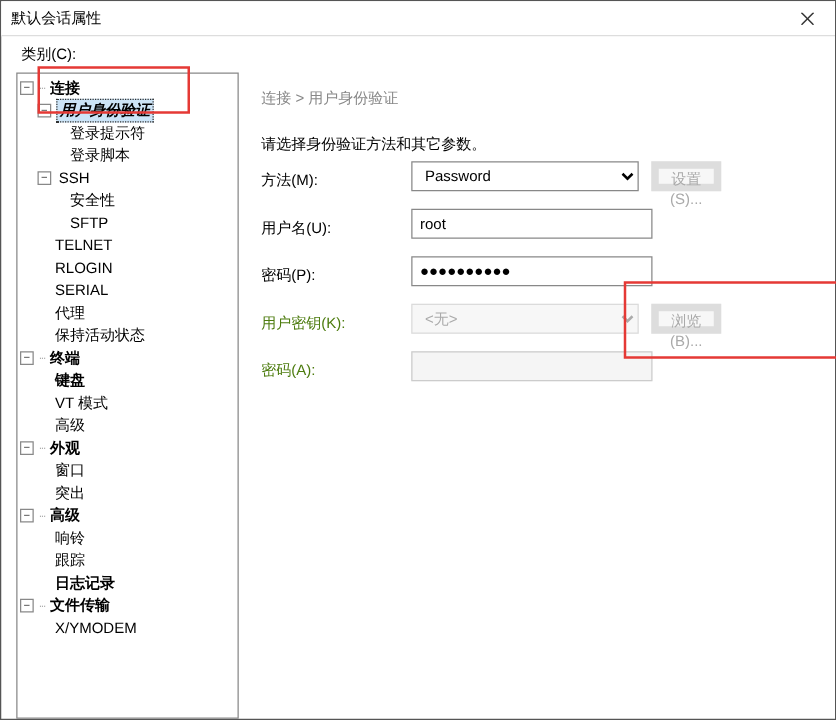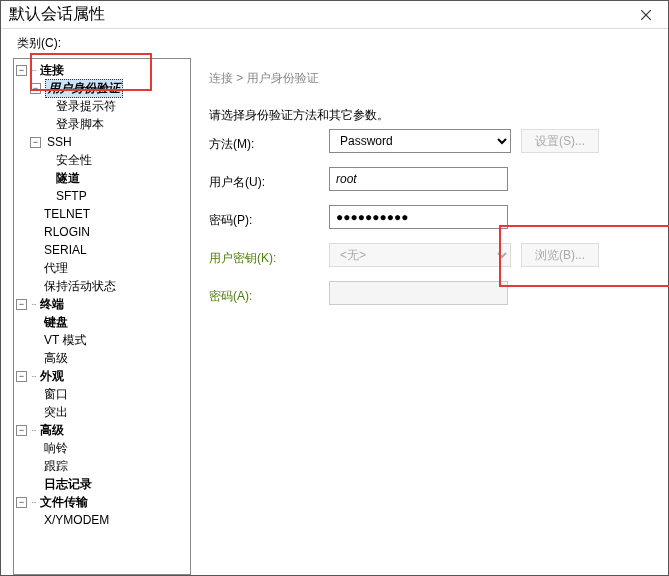--- a/index.html
+++ b/index.html
@@ -1,19 +1,19 @@
 <!DOCTYPE html>
 <html><head>
 <meta charset="utf-8">
 <style>
 * { box-sizing: border-box; margin: 0; padding: 0; font-family: "Microsoft YaHei", "SimSun", sans-serif; font-size: 12px; }
 body { background: #fff; width: 669px; height: 576px; overflow: hidden; }
 .window { border: 1px solid #555; width: 669px; height: 576px; display: flex; flex-direction: column; }
 .titlebar { display: flex; justify-content: space-between; align-items: center; height: 28px; padding: 0 0 0 8px; background: #fff; border-bottom: 1px solid #ddd; }
-.title { font-size: 16px; }
+.title { font-size: 12px; }
 .close-btn { width: 45px; height: 28px; display: flex; align-items: center; justify-content: center; cursor: pointer; }
 .close-btn svg { width: 10px; height: 10px; }
 .category-label { padding: 6px 10px 4px 16px; font-size: 12px; }
 .content { display: flex; flex: 1; }
 .tree-panel { width: 178px; border: 1px solid #888; margin: 2px 0 0 12px; overflow: auto; padding: 2px 0; }
 .tree ul { list-style: none; }
 .tree li { white-space: nowrap; }
 .node-row { display: flex; align-items: center; height: 18px; cursor: pointer; }
 .toggle { width: 11px; height: 11px; border: 1px solid #888; display: inline-flex; align-items: center; justify-content: center; margin-right: 4px; font-size: 9px; line-height: 1; color: #333; background: #fff; }
 .dotline { color: #888; font-size: 8px; letter-spacing: -1px; margin: 0 2px 0 0; }
@@ -22,23 +22,23 @@
 .selected { background: #cce4f7; border: 1px dotted #333; font-style: italic; }
 .hl-red { position: absolute; border: 2px solid #e53935; pointer-events: none; }
 .right-panel { flex: 1; padding: 10px 18px; position: relative; }
 .breadcrumb { color: #888; margin: 4px 0 18px 0; }
 .desc { line-height: 1.7; }
 .form-row { display: flex; align-items: flex-end; height: 28px; margin-bottom: 10px; }
 .form-label { width: 120px; }
 .form-label.disabled { color: #4d7c0f; }
 select, input[type=text], input[type=password] { height: 24px; border: 1px solid #888; padding: 0 6px; font-size: 12px; background: #fff; }
 select { width: 182px; }
-input[type=text], input[type=password] { width: 179px; font-style: italic; }
+input[type=text], input[type=password] { width: 193px; }
 select:disabled, input:disabled { background: #f5f5f5; color: #888; border-color: #ccc; }
-.btn { width: 78px; height: 24px; border: 1px solid #be185d; background: #f3f3f3; margin-left: 10px; cursor: pointer; }
+.btn { width: 56px; height: 24px; border: 6px solid #be185d; background: #f3f3f3; margin-left: 10px; cursor: pointer; }
 .btn:disabled { color: #aaa; background: #f7f7f7; border-color: #ddd; cursor: default; }
 .hl-box1 { left: 29px; top: 52px; width: 122px; height: 38px; }
 .hl-box2 { left: 498px; top: 224px; width: 248px; height: 62px; }
 .container { position: relative; }
 </style>
 </head>
 <body>
 
 <div class="window container">
   <div class="titlebar">
@@ -88,25 +88,20 @@
                   <span class="node-label">SSH</span>
                 </div>
                 <ul>
                   <li>
                       <div class="node-row" style="padding-left:40px">
                         <span class="node-label">安全性</span>
                       </div>
                     </li>
                   <li>
                       <div class="node-row" style="padding-left:40px">
-                        <span class="node-label bold">隧道</span>
-                      </div>
-                    </li>
-                  <li>
-                      <div class="node-row" style="padding-left:40px">
                         <span class="node-label">SFTP</span>
                       </div>
                     </li>
                 </ul>
               </li>
               <li>
                   <div class="node-row" style="padding-left:28px">
                     <span class="node-label">TELNET</span>
                   </div>
                 </li>

